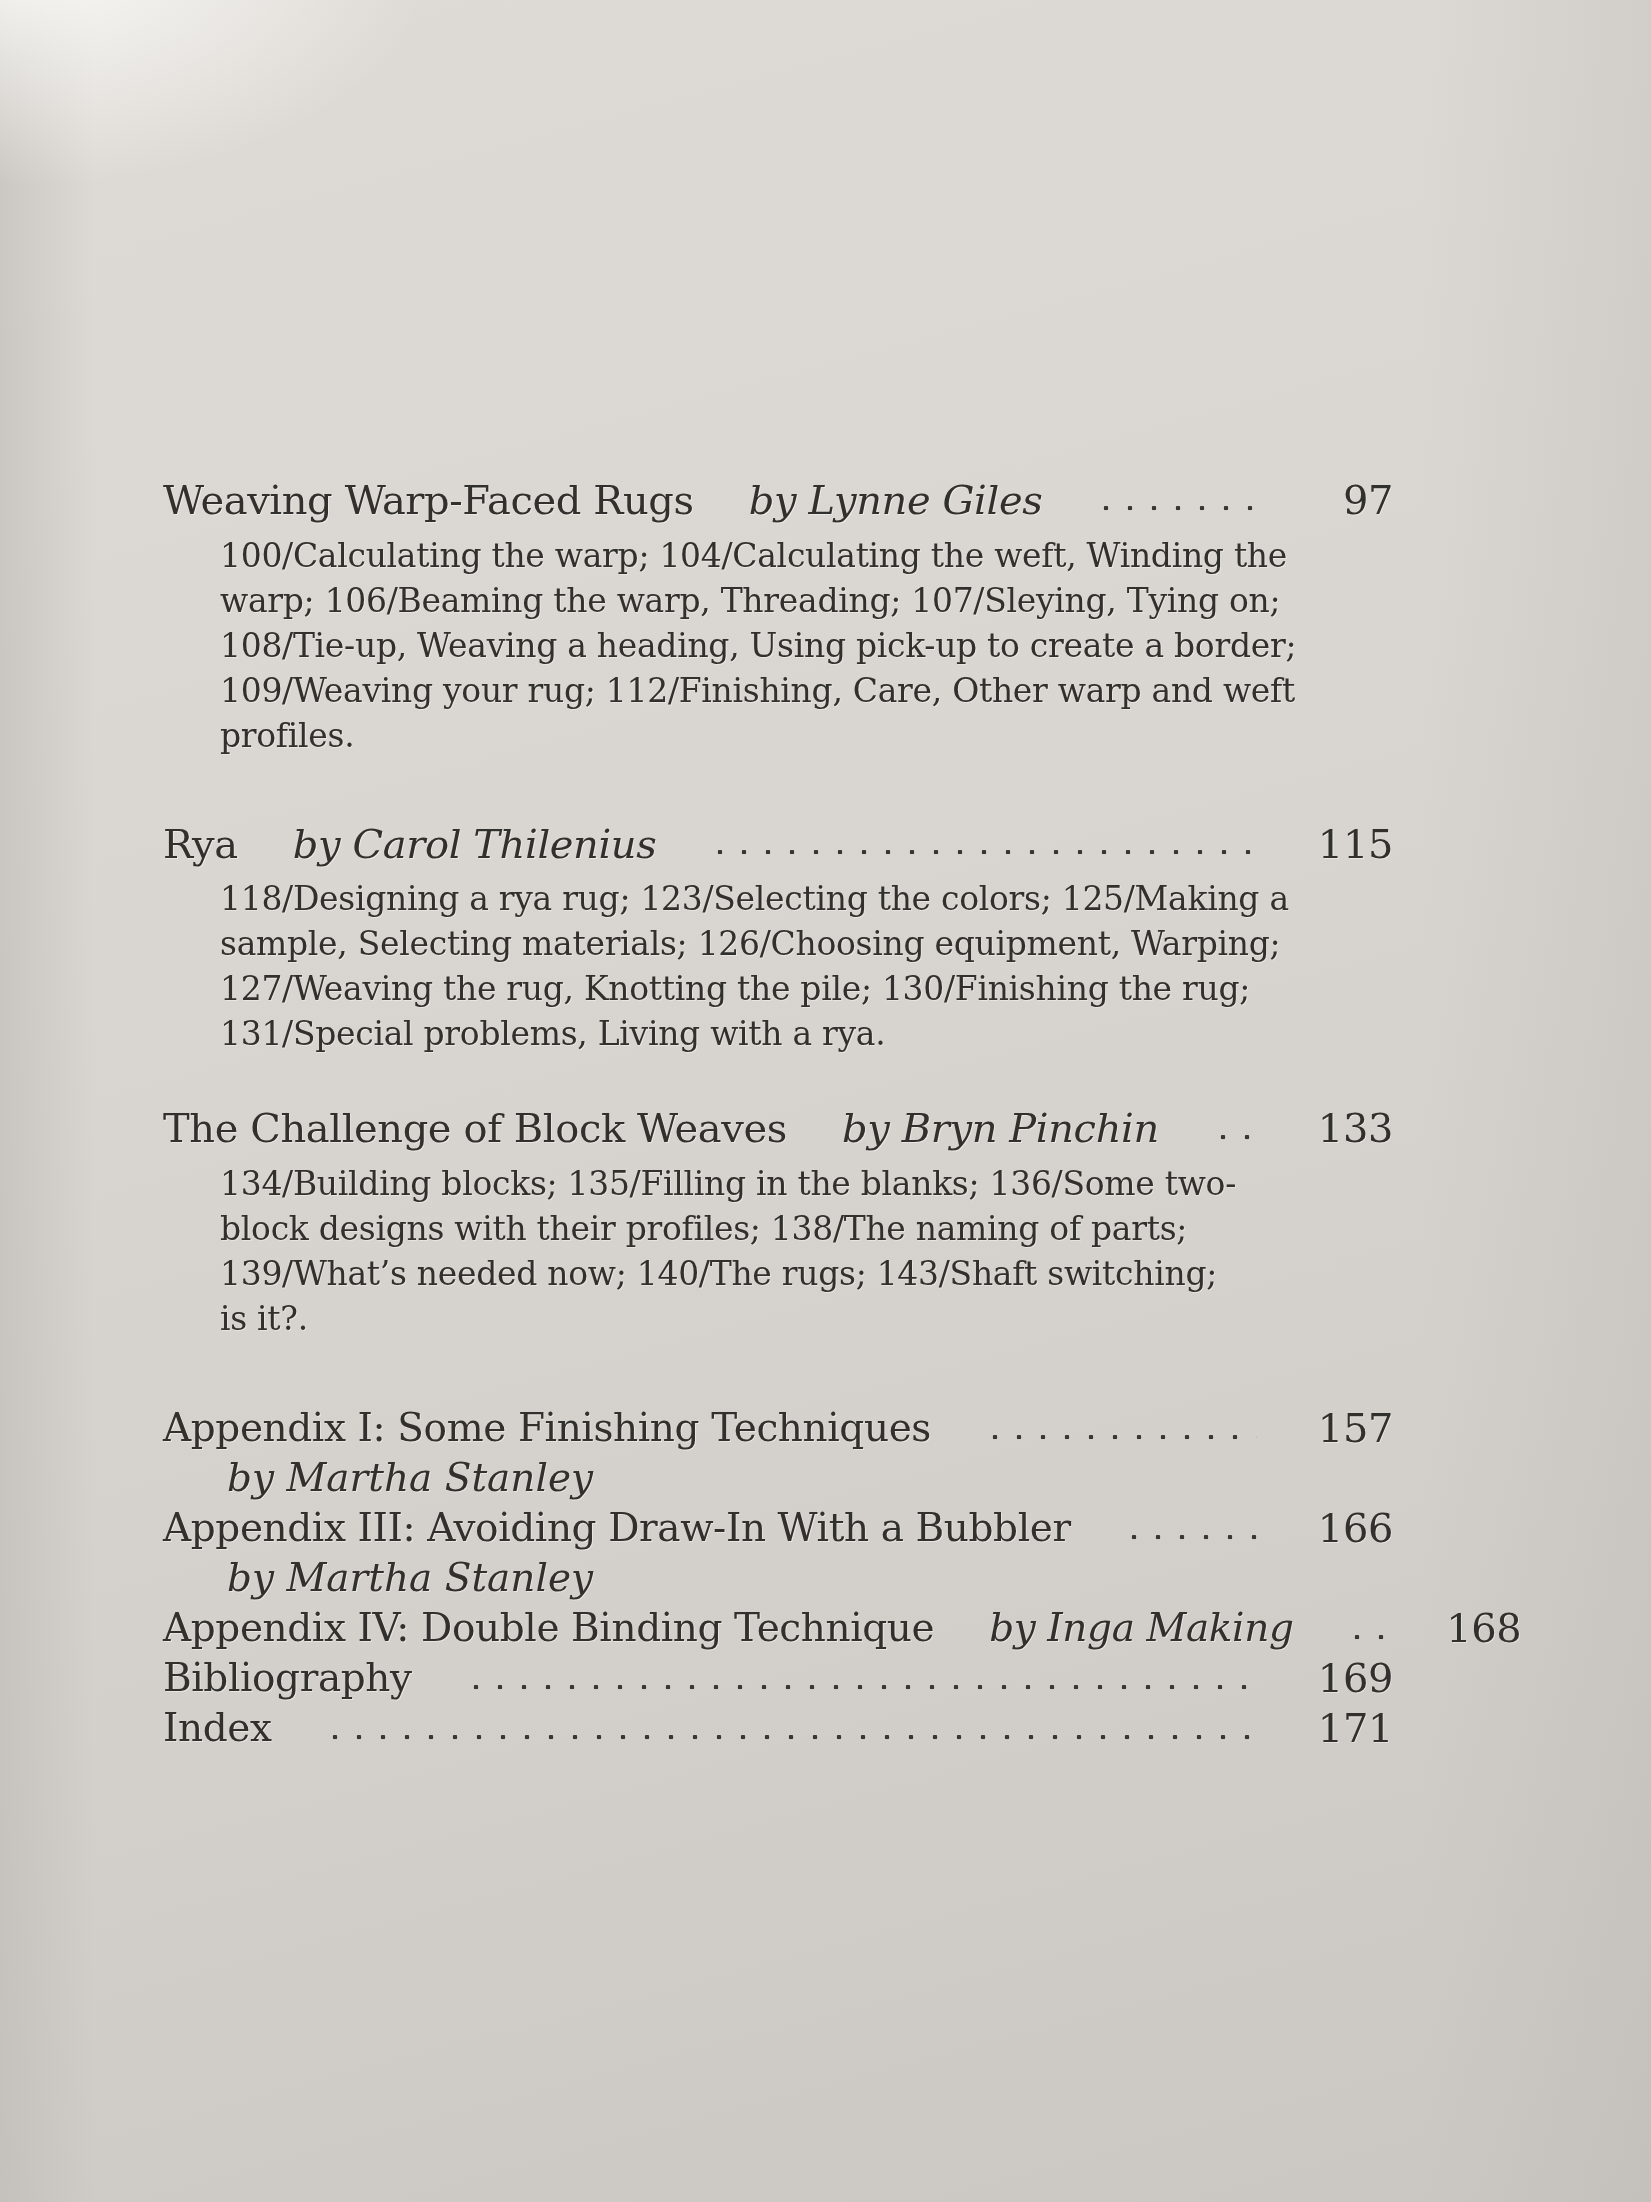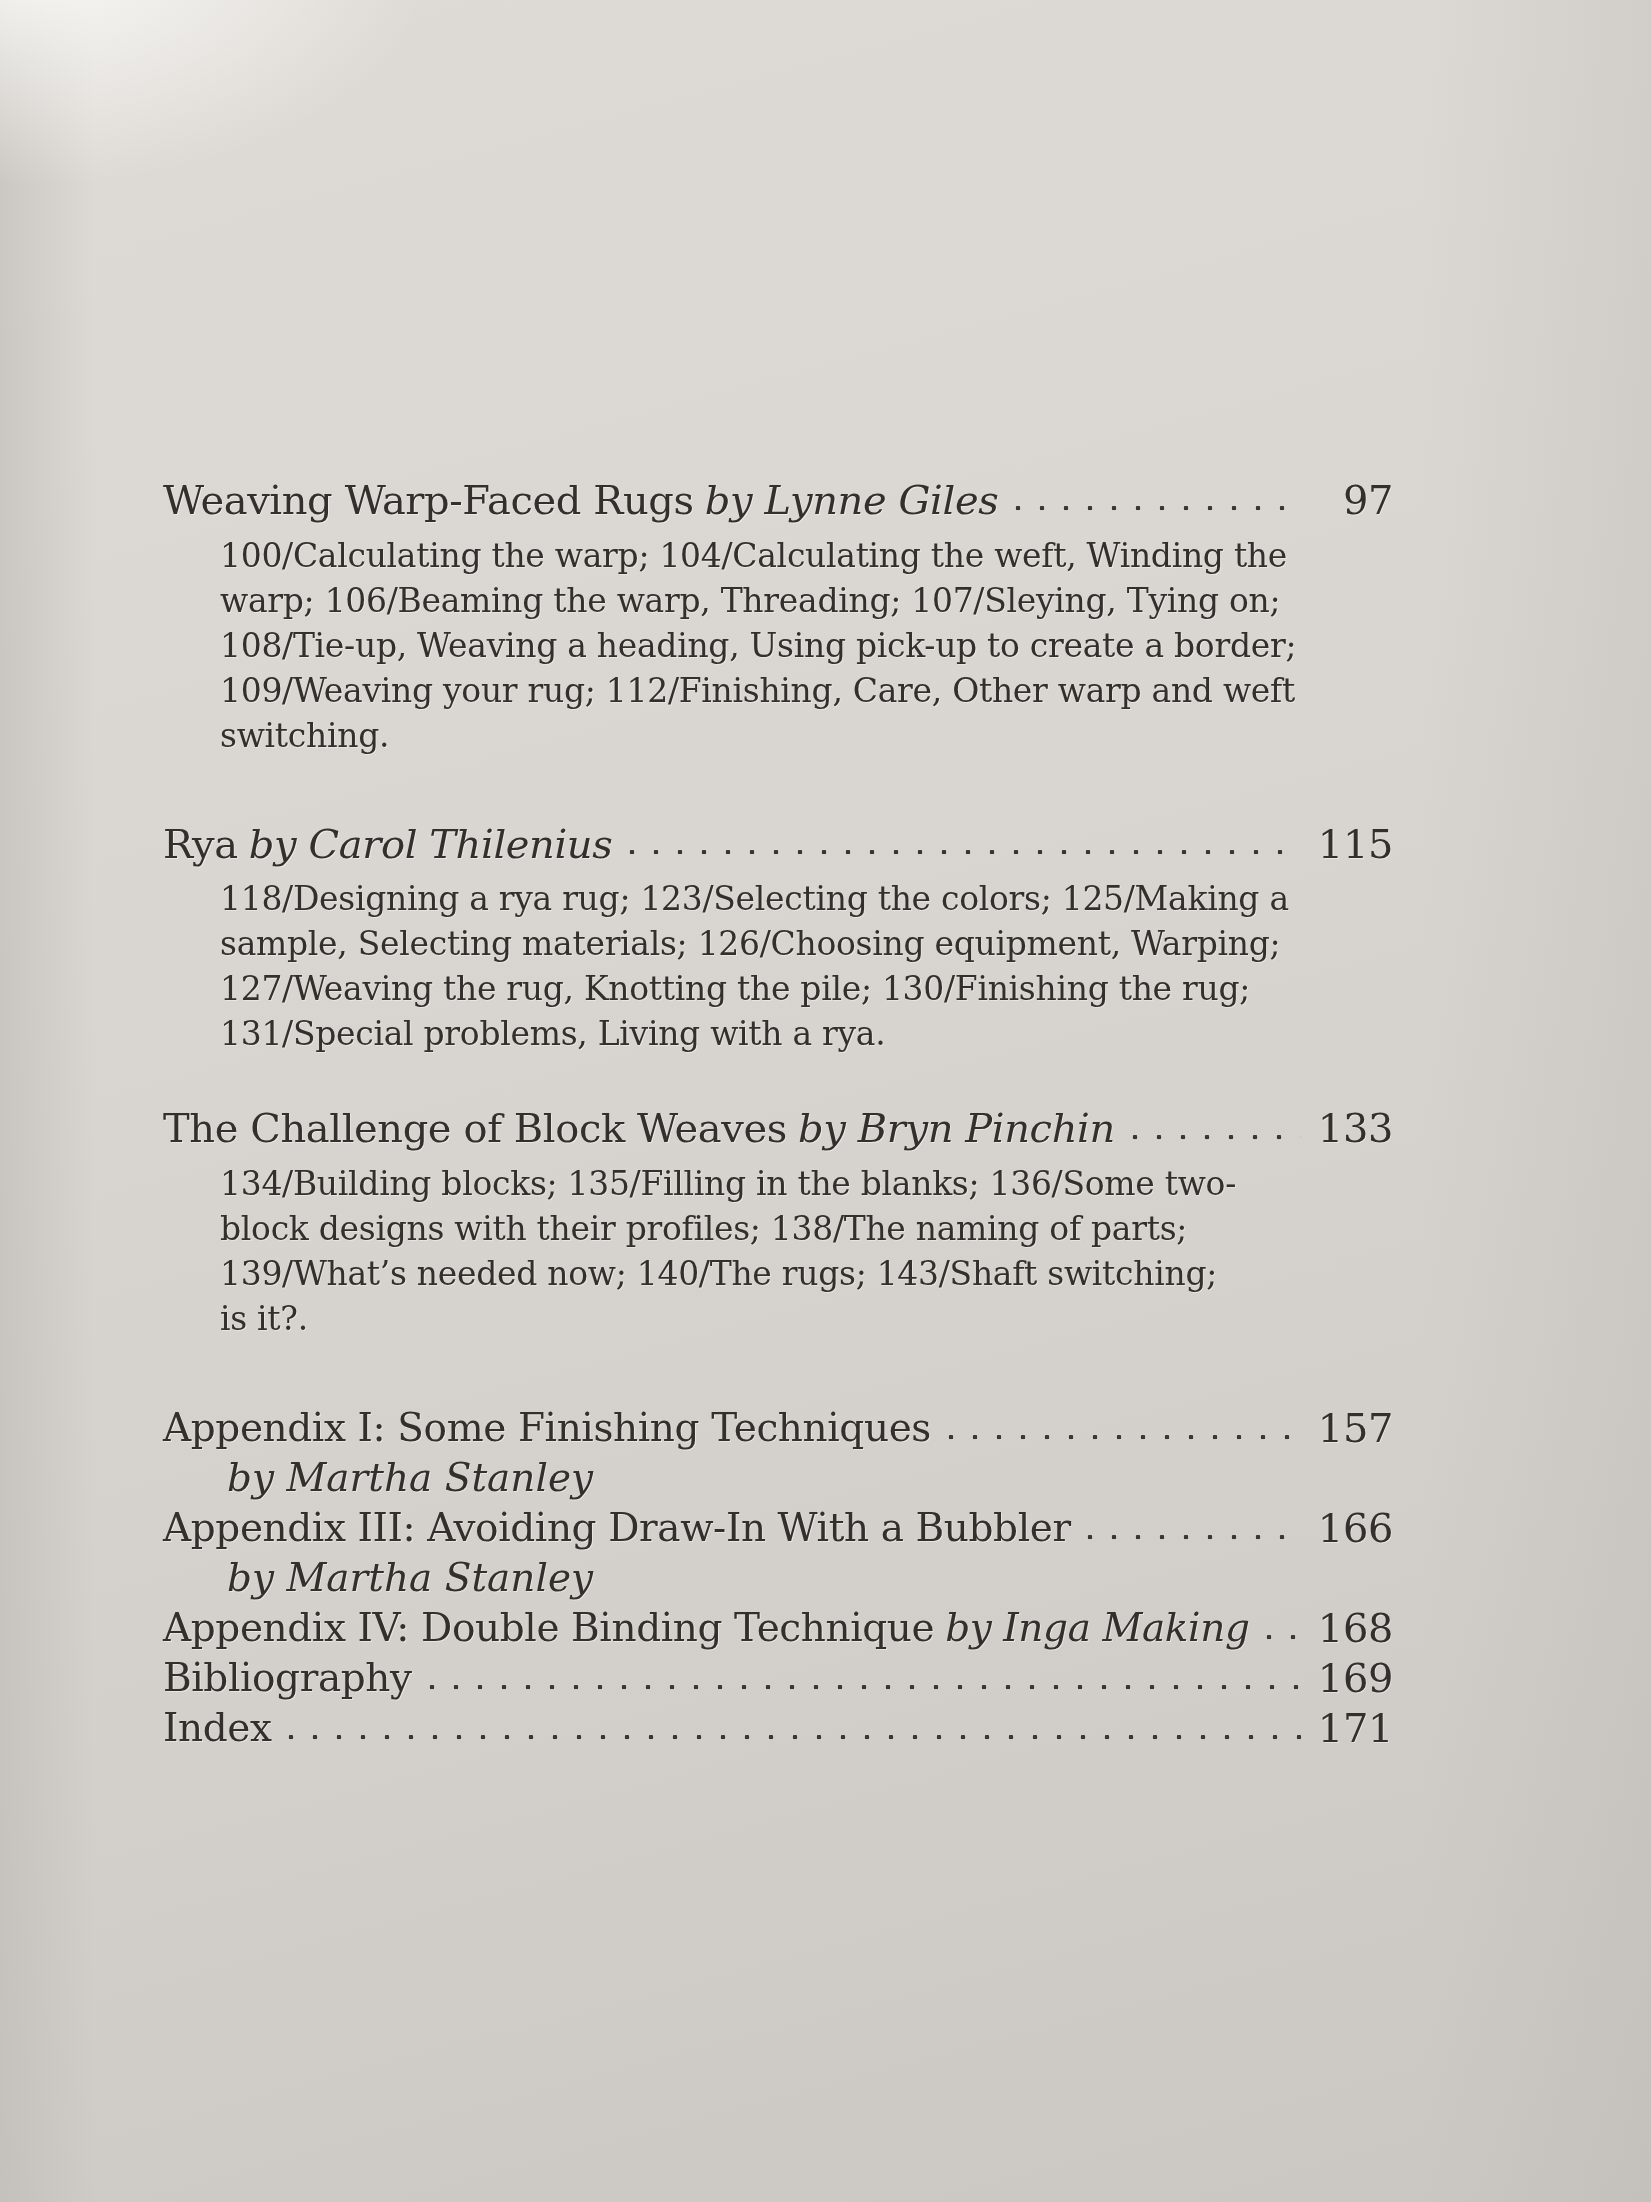--- a/index.html
+++ b/index.html
@@ -31,20 +31,21 @@
     width: 1230px;
   }
   .entry-row {
     display: flex;
     align-items: flex-end;
     line-height: 48px;
     font-size: 40px;
     letter-spacing: -0.4px;
     white-space: nowrap;
     text-shadow: 0.9px 0.9px 0 rgba(255,255,255,0.45);
+    gap: 44px;
   }
   .entry-title { flex: 0 0 auto; }
   .entry-author {
     flex: 0 0 auto;
     font-style: italic;
     margin-left: 0.28em;
   }
   .entry-author:empty { display: none; }
   .leader {
     flex: 1 1 auto;
@@ -98,21 +99,21 @@
     </div>
     <div class="details">
   <div class="detail-line">100/Calculating the warp; 104/Calculating the weft, Winding the</div>
 
   <div class="detail-line">warp; 106/Beaming the warp, Threading; 107/Sleying, Tying on;</div>
 
   <div class="detail-line">108/Tie-up, Weaving a heading, Using pick-up to create a border;</div>
 
   <div class="detail-line">109/Weaving your rug; 112/Finishing, Care, Other warp and weft</div>
 
-  <div class="detail-line">switching.</div>
+  <div class="detail-line">profiles.</div>
 </div>
   </section>
 
   <section class="toc-section">
     <div class="entry-row">
       <span class="entry-title">Rya</span>
       <span class="entry-author">by Carol Thilenius</span>
       <span class="leader"></span>
       <span class="pagenum">115</span>
     </div>

